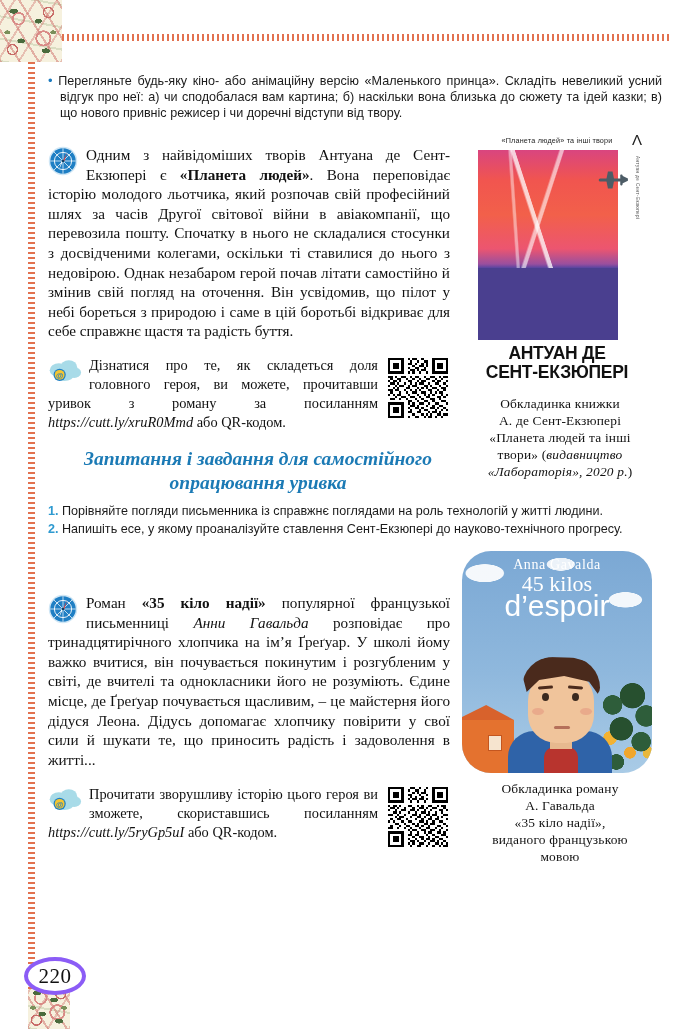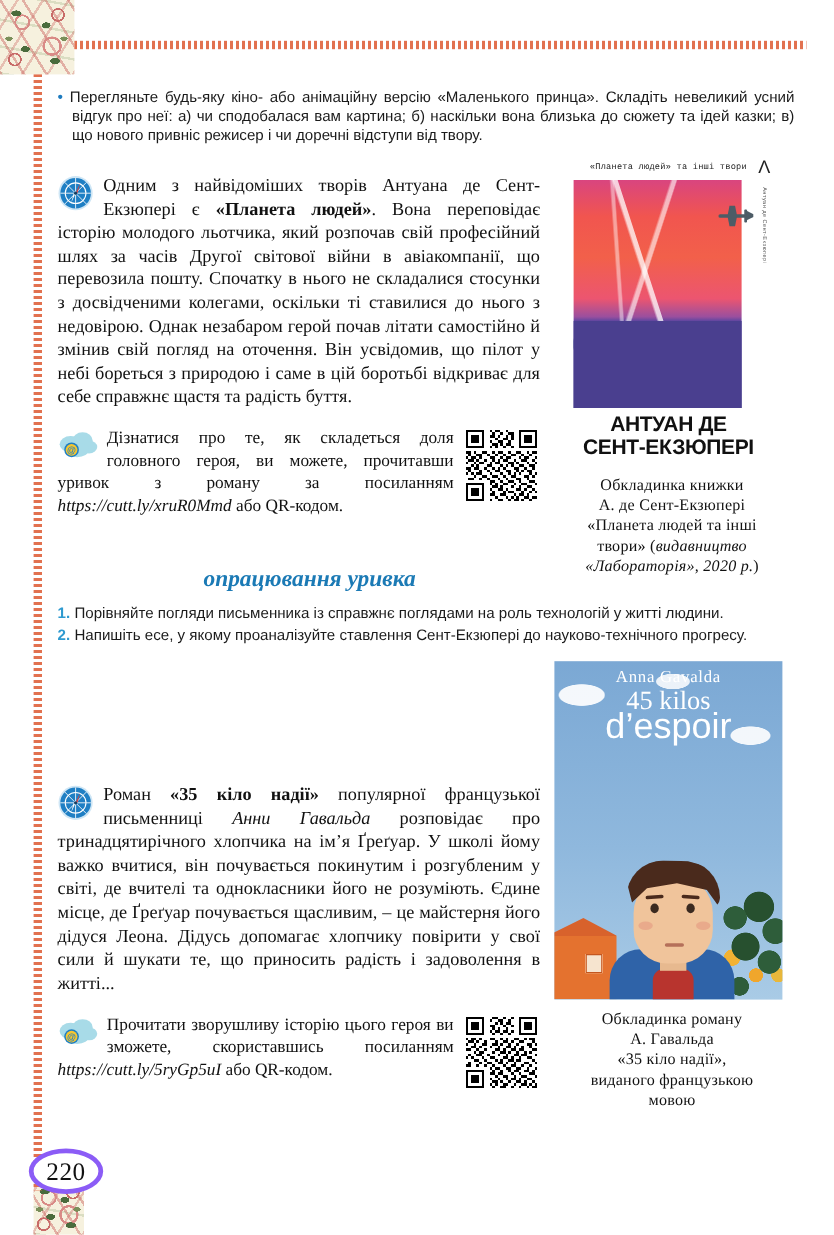--- a/index.html
+++ b/index.html
@@ -188,21 +188,21 @@
   
   #cover-exupery {
     width: 190px;
     height: 258px;
     background: #ffffff;
     position: relative;
     overflow: hidden;
   }
   #cover-exupery .c1-top {
     position: absolute; top: 6px; left: 8px; right: 8px;
-    font-family: Liberation Mono, monospace;
+    font-family: Liberation Sans, sans-serif;
     font-size: 7.2px;
     color: #1c1c1c;
     text-align: center;
     letter-spacing: .2px;
   }
   #cover-exupery .c1-lambda {
     position: absolute; top: 2px; right: 10px;
     font-family: "Liberation Sans", sans-serif;
     font-size: 15px; color: #222; line-height: 1;
   }
@@ -246,28 +246,29 @@
     font-weight: bold;
     font-size: 17.5px;
     line-height: 19px;
     color: #111;
     letter-spacing: -.3px;
   }
 
   
   #cover-gavalda {
     width: 190px;
-    height: 282px;
+    height: 222px;
     position: relative;
     overflow: hidden;
     background:
       radial-gradient(ellipse 30px 14px at 12% 10%, rgba(255,255,255,.92) 0 62%, transparent 66%),
       radial-gradient(ellipse 26px 12px at 86% 22%, rgba(255,255,255,.9) 0 62%, transparent 66%),
       radial-gradient(ellipse 22px 10px at 52% 6%, rgba(255,255,255,.85) 0 62%, transparent 66%),
       linear-gradient(to bottom, #7ba8d4 0%, #8fb8dd 55%, #a9cbe6 100%);
+    border-radius: 29px;
   }
   #cover-gavalda .c2-author {
     position: absolute; top: 6px; left: 0; right: 0;
     text-align: center;
     font-family: "Liberation Serif", serif;
     font-size: 14px; color: #ffffff;
     letter-spacing: .6px;
   }
   #cover-gavalda .c2-title1 {
     position: absolute; top: 22px; left: 0; right: 0;
@@ -580,21 +581,21 @@
             </g>
             <circle cx="15" cy="22" r="8" fill="#1f7fc4"></circle>
             <circle cx="15" cy="22" r="6.4" fill="#f5c630"></circle>
             <text x="15" y="26" font-family="Liberation Sans, sans-serif" font-size="10" font-weight="bold" fill="#1f7fc4" text-anchor="middle">@</text>
           </svg>
         </span>
         <span>Дізнатися про те, як складеться доля головного героя, ви можете, прочитавши уривок з роману за посиланням </span><i>https://cutt.ly/xruR0Mmd</i><span> або QR-кодом.</span>
       </p>
 
       <div id="section-heading">
-        <br>
+        <span>Запитання і завдання для самостійного</span><br>
         <span>опрацювання уривка</span>
       </div>
     </div>
 
     <div class="col-aside">
       <div class="cover-wrap">
         <div id="cover-exupery">
           <div class="c1-lambda">Λ</div>
           <div class="c1-top">«Планета людей» та інші твори</div>
           <div class="c1-spine">Антуан де Сент-Екзюпері</div>

